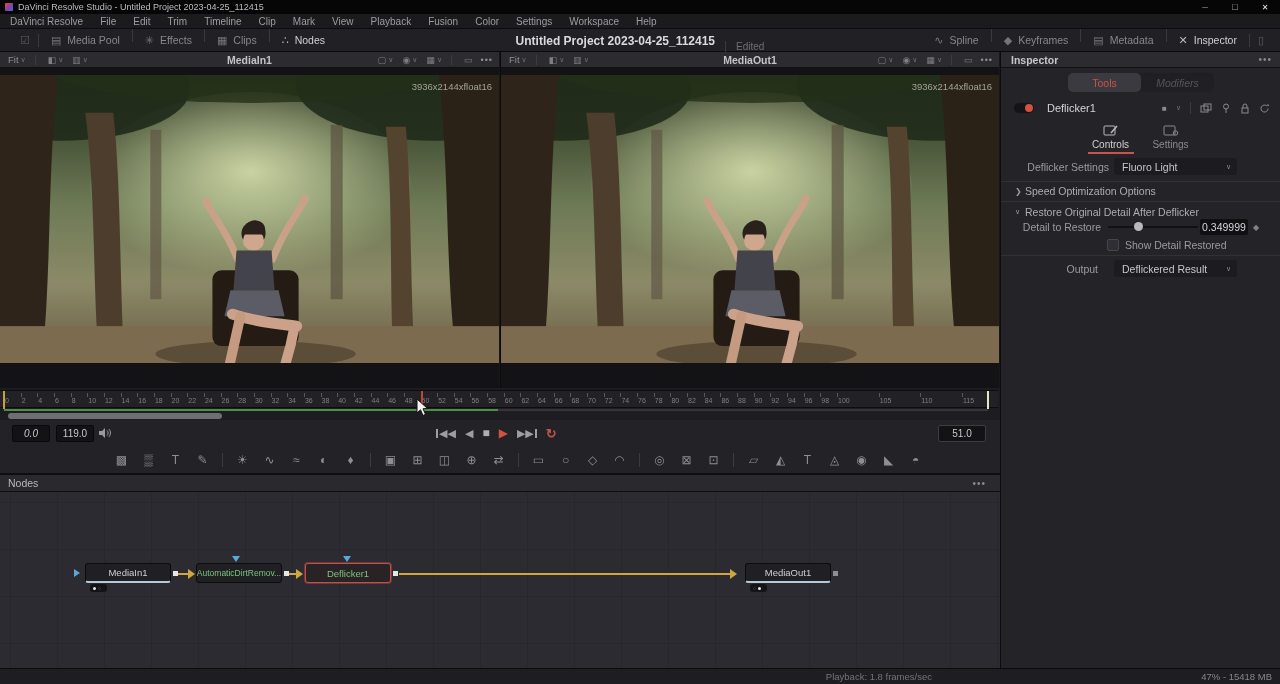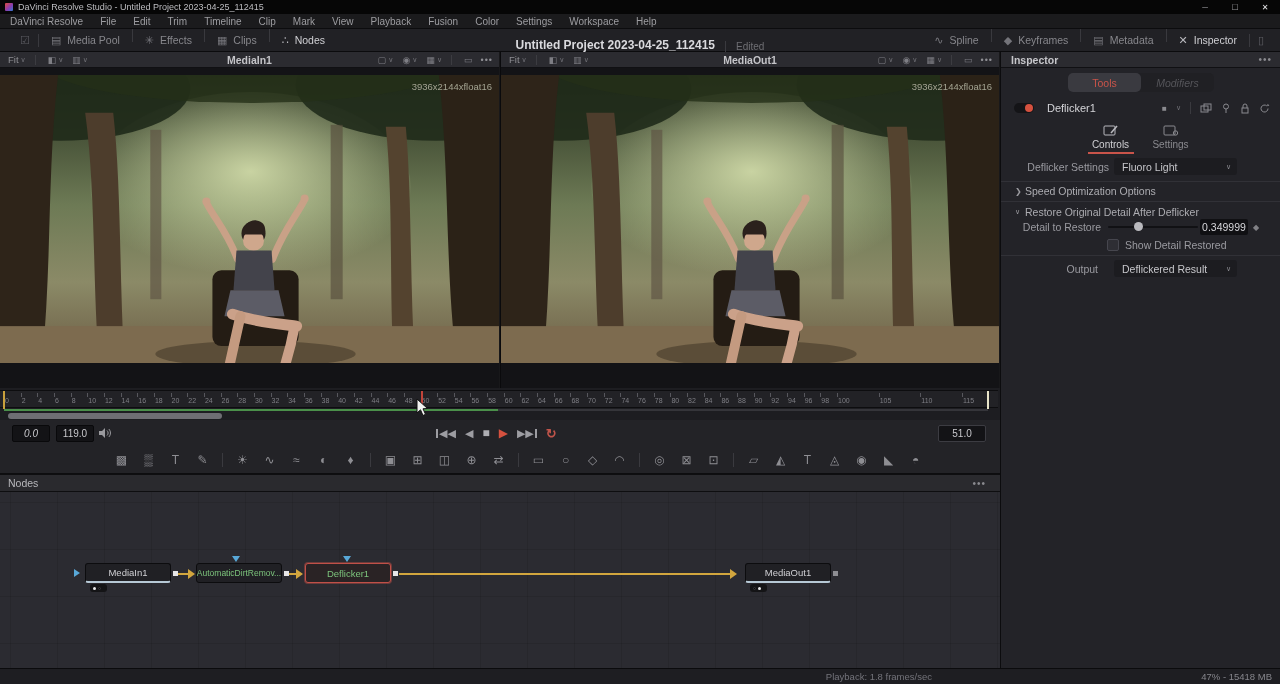--- a/index.html
+++ b/index.html
@@ -24,21 +24,21 @@
   
   .topbar { left:0; top:29px; width:1280px; height:23px; background:#212125; border-bottom:1px solid #0b0b0d; display:flex; align-items:center; }
   .tb-left, .tb-right { display:flex; align-items:center; height:100%; }
   .tb-left { padding-left:12px; }
   .tb-right { margin-left:auto; padding-right:8px; }
   .tb-btn { display:flex; align-items:center; gap:6px; padding:0 12px; height:100%; font-size:10.5px; color:#87878c; white-space:nowrap; }
   .tb-btn .g { font-size:11px; color:#74747a; }
   .tb-btn.active { color:#cfcfd3; } .tb-btn.active .g { color:#b9b9be; }
   .tb-sep { width:1px; height:13px; background:#39393e; }
   .tb-loneicon { font-size:11px; color:#5c5c62; padding:0 8px; }
-  .tb-center { position:absolute; left:0; right:0; top:29px; height:23px; display:flex; align-items:flex-end; justify-content:center; pointer-events:none; gap:10px; }
+  .tb-center { position:absolute; left:0; right:0; top:29px; height:23px; display:flex; align-items:center; justify-content:center; pointer-events:none; gap:10px; }
   .proj-title { font-size:12px; font-weight:bold; color:#dadade; }
   .proj-edited { font-size:10px; color:#6e6e73; border-left:1px solid #3a3a3f; padding-left:10px;margin-top:12px; }
 
   
   .viewer { top:52px; height:336px; background:#131316; }
   .viewer.left { left:0; width:499px; }
   .viewer.right { left:500px; width:499px; border-left:1px solid #0a0a0c; }
   .vhead { position:absolute; left:0; top:0; width:100%; height:16px; background:#2b2b30; border-bottom:1px solid #101013; display:flex; align-items:center; font-size:9px; color:#8f8f94; }
   .vhead .fit { margin-left:8px; font-size:9.5px; }
   .vhead .chev { font-size:7px; margin:0 3px 0 2px; color:#707076; }

